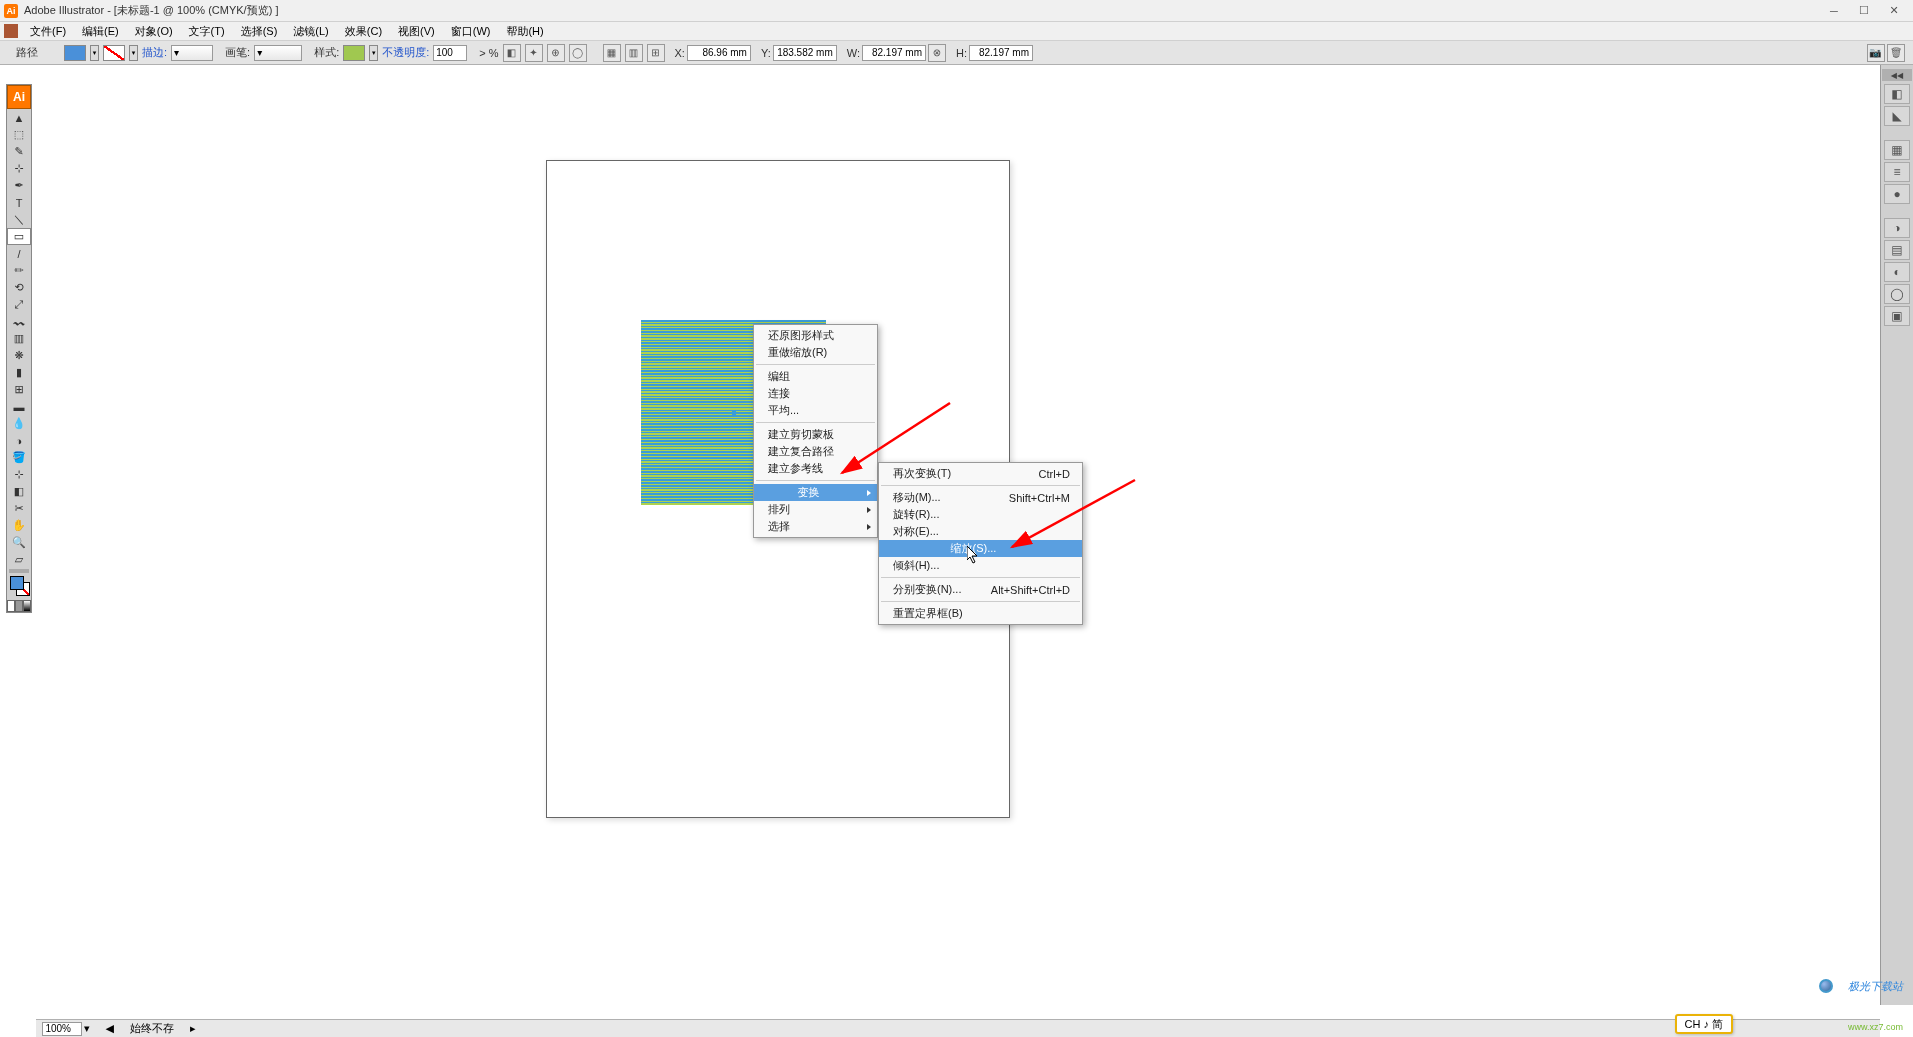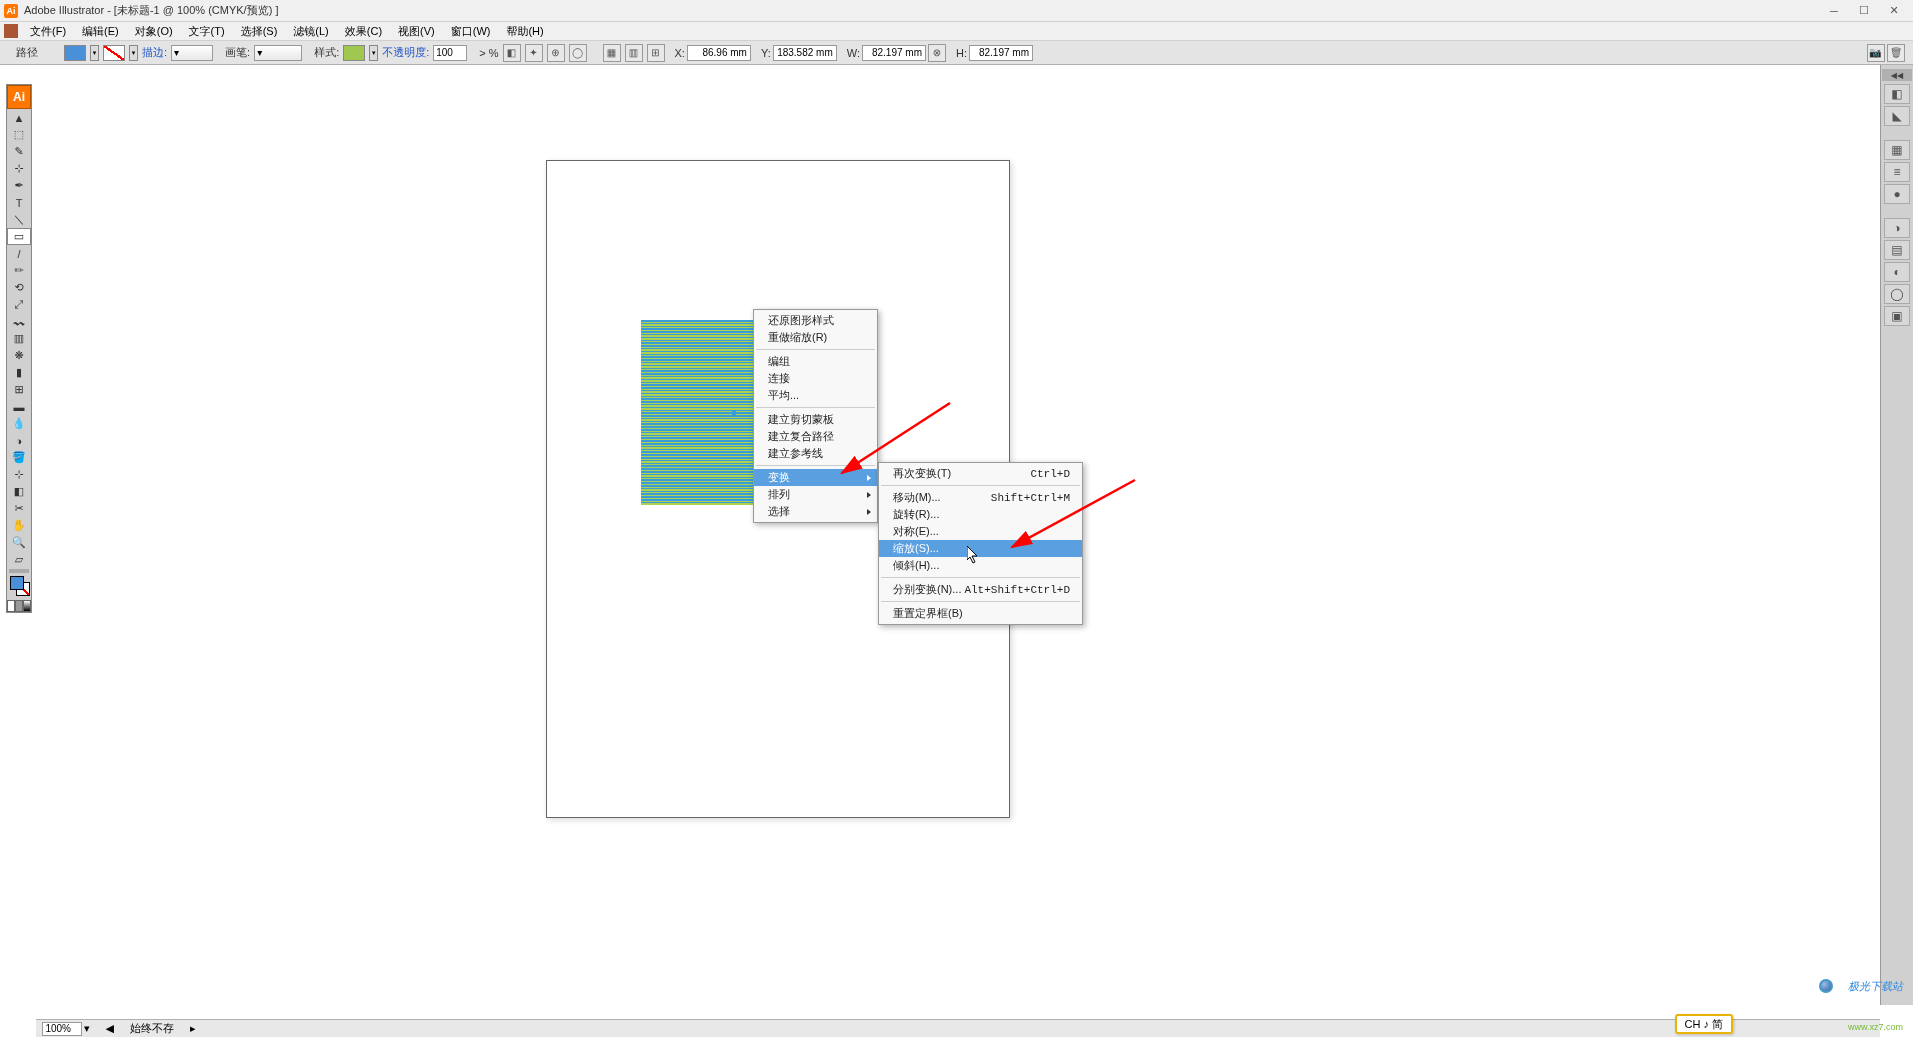--- a/index.html
+++ b/index.html
@@ -61,25 +61,25 @@
 .canvas-area { position: absolute; inset: 0; }
 .artboard { position: absolute; left: 510px; top: 95px; width: 464px; height: 658px; background: #fff; border: 1px solid #666; box-shadow: 2px 2px 6px rgba(0,0,0,0.15); }
 .shape { position: absolute; left: 605px; top: 255px; width: 185px; height: 185px; background: #aed24f; overflow:hidden;}
 .shape .stripe { height: 1.5px; background: #3a9dd8; margin-bottom: 1.3px; }
 .shape .selbox { position:absolute; inset:-1px; border:1px solid #3a9dd8;}
 .shape .ctr { position:absolute; left:50%; top:50%; width:4px; height:4px; transform:translate(-50%,-50%); border:1px solid #3a9dd8;}
 
 
 .ctxmenu { position: absolute; background: #f8f8f8; border: 1px solid #999; box-shadow: 2px 2px 6px rgba(0,0,0,0.3); font-size: 11px; padding: 2px 0; }
 .ctxmenu .row { padding: 2px 28px 2px 14px; height: 17px; display: flex; align-items: center; cursor: pointer; position:relative; white-space:nowrap; color:#222;}
-.ctxmenu .row.hl { background: #5a9fe0; color: #fff; }
+.ctxmenu .row.hl { background: #5a9fe0; color: #fff; justify-content: center; }
 .ctxmenu .row.hl .arrow { border-left-color: #fff;}
 .ctxmenu .sep { height: 1px; background: #ccc; margin: 3px 2px; }
 .ctxmenu .arrow { position:absolute; right:6px; top:50%; transform:translateY(-50%); width:0; height:0; border-top:3px solid transparent; border-bottom:3px solid transparent; border-left:4px solid #333; }
-.ctxmenu .shortcut { position:absolute; right:12px;font-family:Liberation Mono, monospace; }
+.ctxmenu .shortcut { position:absolute; right:12px; }
 
 
 .redarrow { position: absolute; pointer-events: none; }
 
 
 .cursor { position: absolute; left: 967px; top: 546px; width:12px; height:18px; pointer-events:none;}
 .cursor svg { display:block;}
 
 
 .statusbar { position: absolute; left: 36px; right: 33px; bottom: 0; height: 18px; background: #e8e8e8; border-top: 1px solid #b0b0b0; display: flex; align-items: center; font-size: 11px; padding: 0 6px; gap: 16px;}
@@ -291,21 +291,21 @@
         <div class="stripe"></div>
         <div class="stripe"></div>
         <div class="stripe"></div>
         <div class="stripe"></div>
         <div class="stripe"></div>
         <div class="stripe"></div>
     </div>
   </div>
 </div>
 
-<div class="ctxmenu" style="left:753px; top:309px; width:125px;">
+<div class="ctxmenu" style="left:753px; top:324px; width:125px;">
   <div class="row">还原图形样式</div>
   <div class="row">重做缩放(R)</div>
   <div class="sep"></div>
   <div class="row">编组</div>
   <div class="row">连接</div>
   <div class="row">平均...</div>
   <div class="sep"></div>
   <div class="row">建立剪切蒙板</div>
   <div class="row">建立复合路径</div>
   <div class="row">建立参考线</div>

